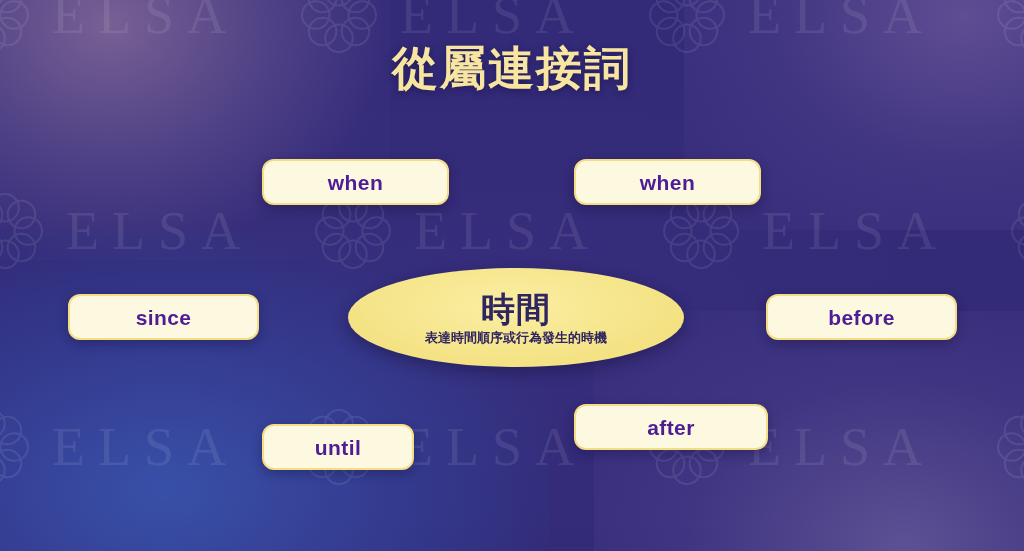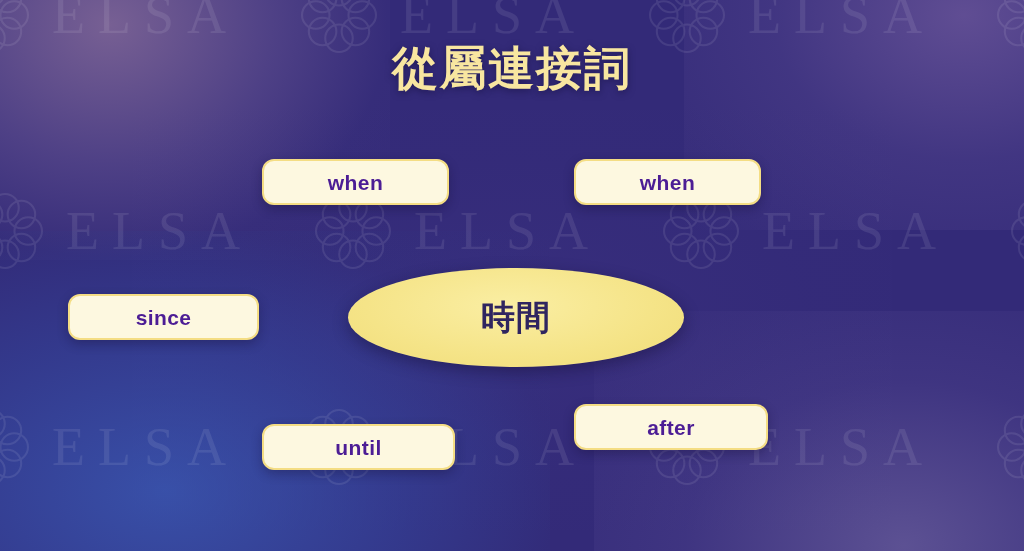--- a/index.html
+++ b/index.html
@@ -188,21 +188,21 @@
     font-weight: 700;
     color: #4c1d95;
     letter-spacing: 0.4px;
     line-height: 1;
   }
 
   .chip-when   { left: 262px; top: 159px; width: 187px; }
   .chip-while  { left: 574px; top: 159px; width: 187px; }
   .chip-since  { left: 68px;  top: 294px; width: 191px; }
   .chip-before { left: 766px; top: 294px; width: 191px; }
-  .chip-until  { left: 262px; top: 424px; width: 193px; }
+  .chip-until  { left: 262px; top: 424px; width: 152px; }
   .chip-after  { left: 574px; top: 404px; width: 194px; }
 </style>
 </head>
 <body>
 
 <div id="slide">
 
   <div class="bg-base"></div>
   <div class="bg-glow-center"></div>
   <div class="bg-glow-topleft"></div>
@@ -387,31 +387,35 @@
             <circle cx="30.91" cy="30.91" r="16" fill="none" stroke="#ffffff" stroke-width="2.4"></circle>
           </svg>
         </div>
       </div>
     </div>
 
   <div class="title">從屬連接詞</div>
 
   <div class="center-node">
     <div class="center-title">時間</div>
+    <div class="center-sub">表達時間順序或行為發生的時機</div>
   </div>
 
   <div class="chip chip-when">
     <span class="chip-label">when</span>
   </div>
   <div class="chip chip-while">
     <span class="chip-label">when</span>
   </div>
   <div class="chip chip-since">
     <span class="chip-label">since</span>
   </div>
+  <div class="chip chip-before">
+    <span class="chip-label">before</span>
+  </div>
   <div class="chip chip-until">
     <span class="chip-label">until</span>
   </div>
   <div class="chip chip-after">
     <span class="chip-label">after</span>
   </div>
 
 </div>
 
 </body></html>

